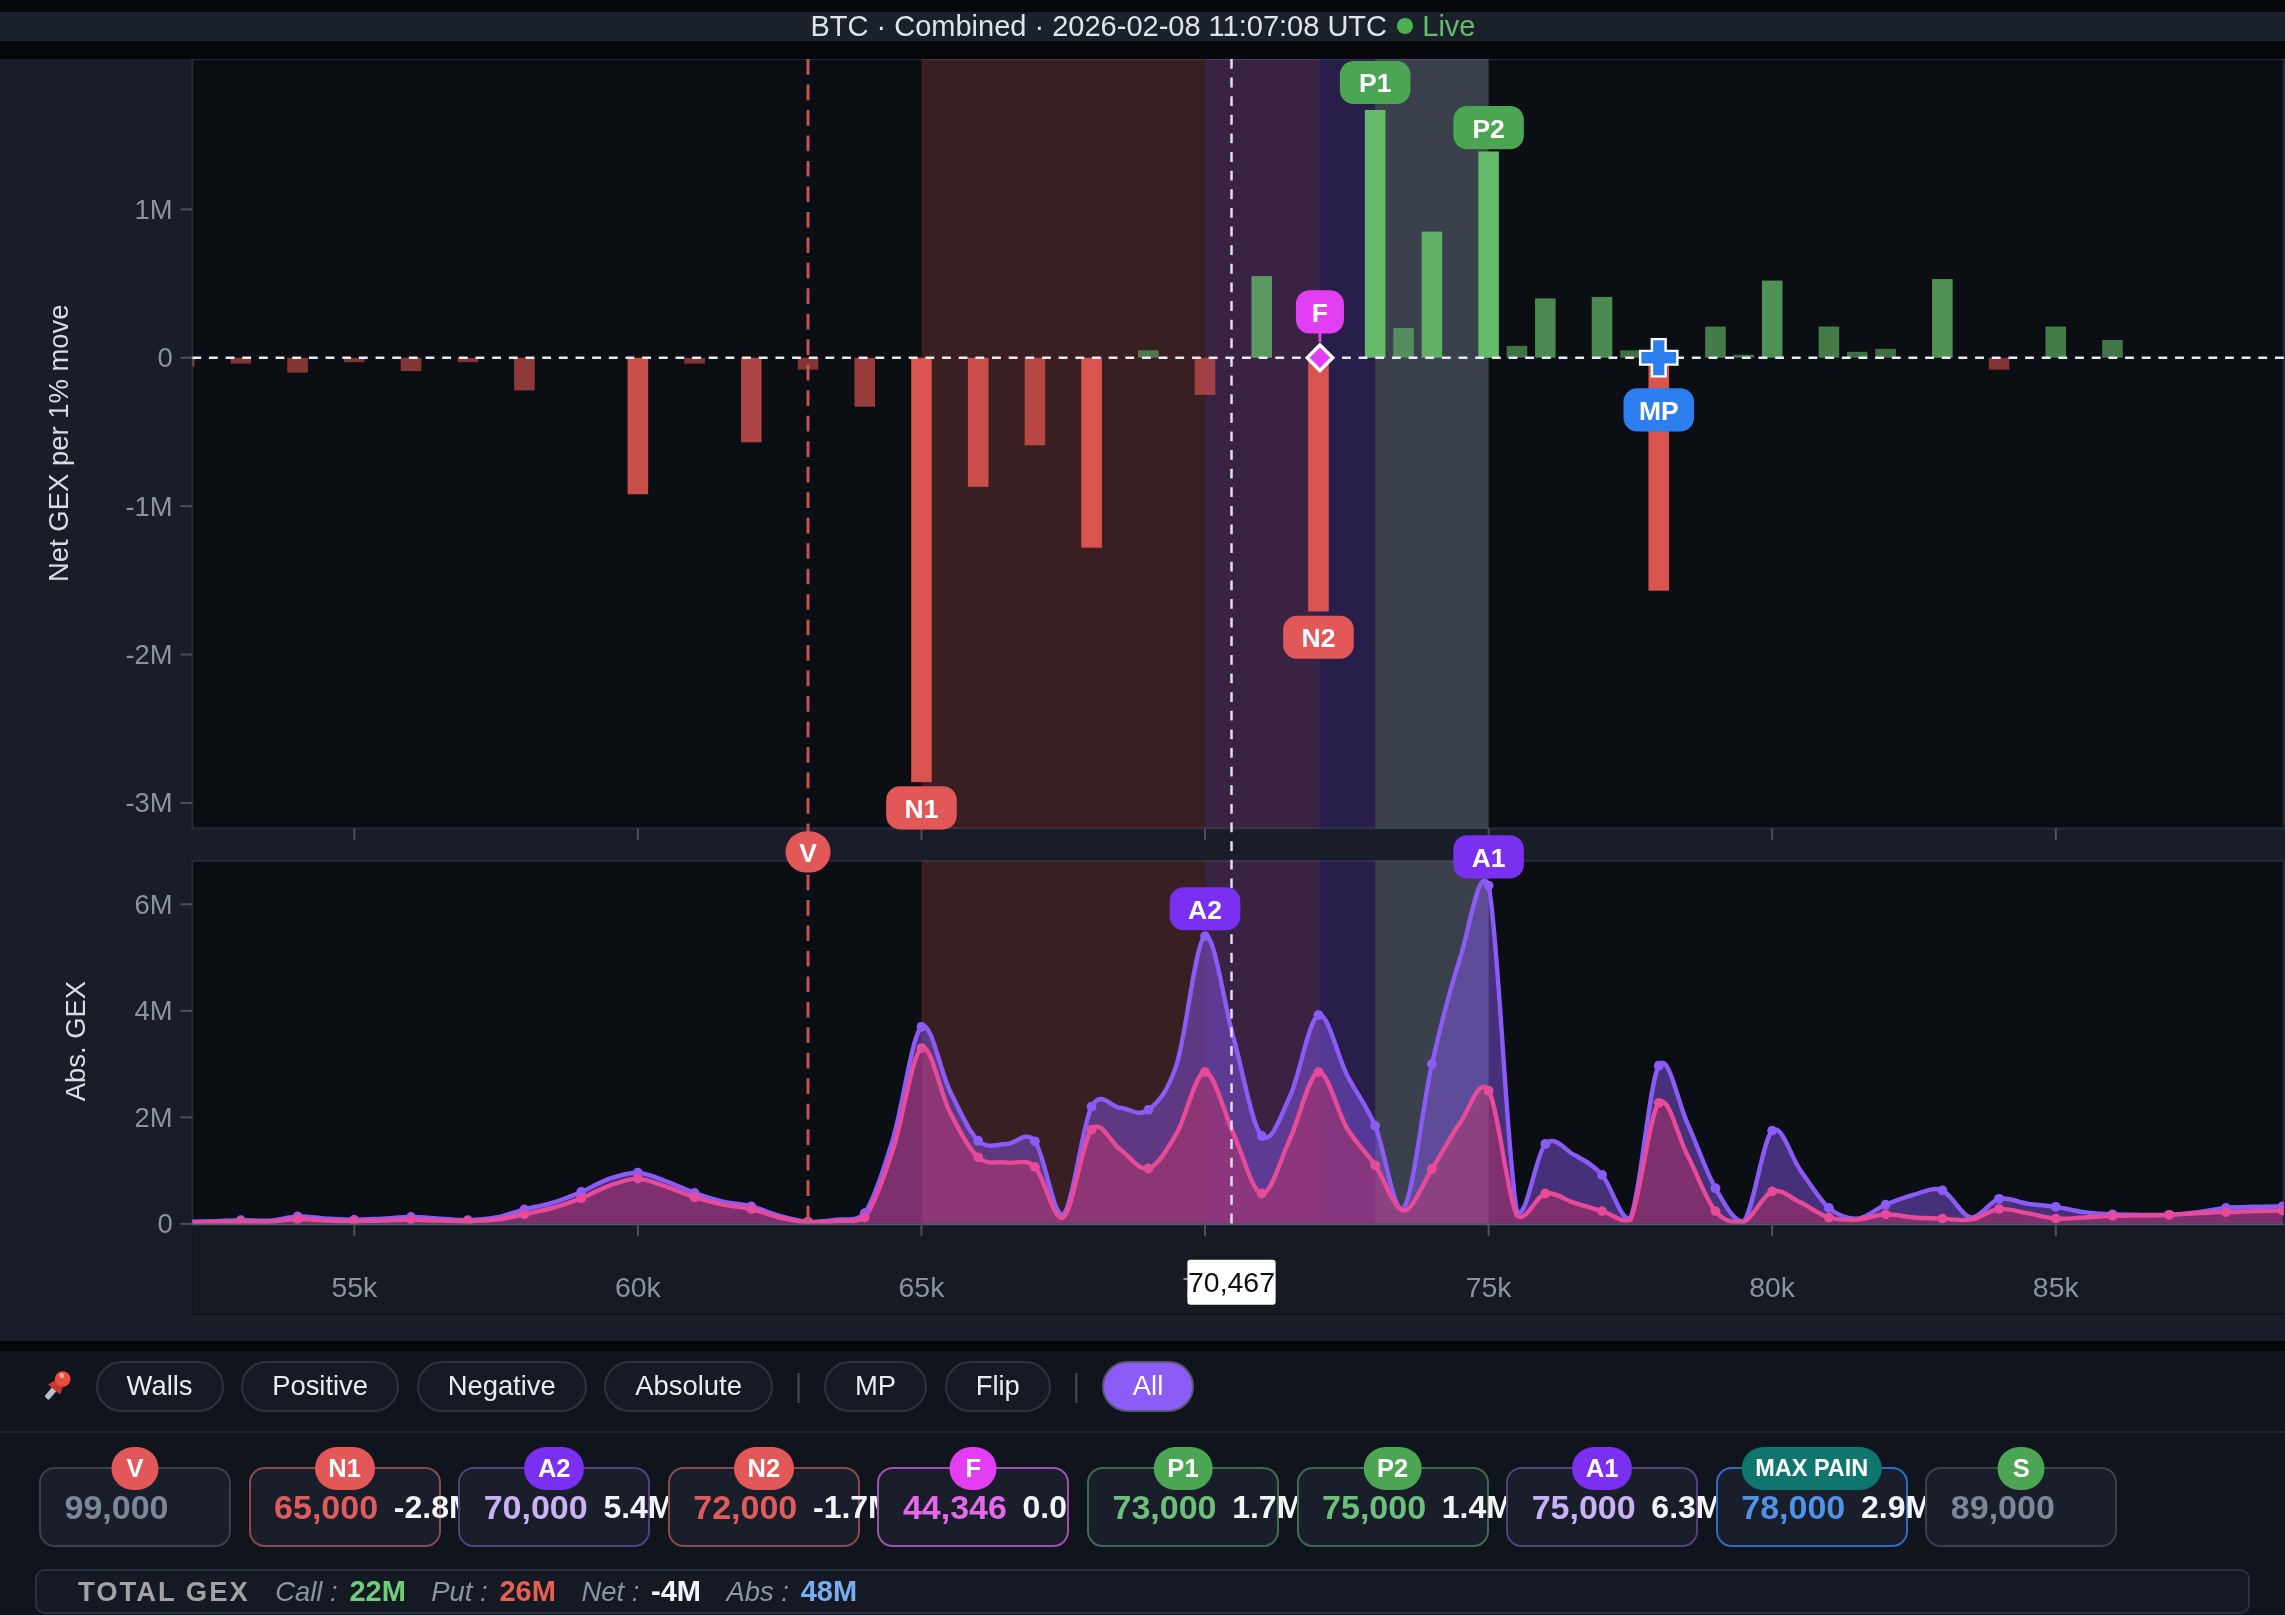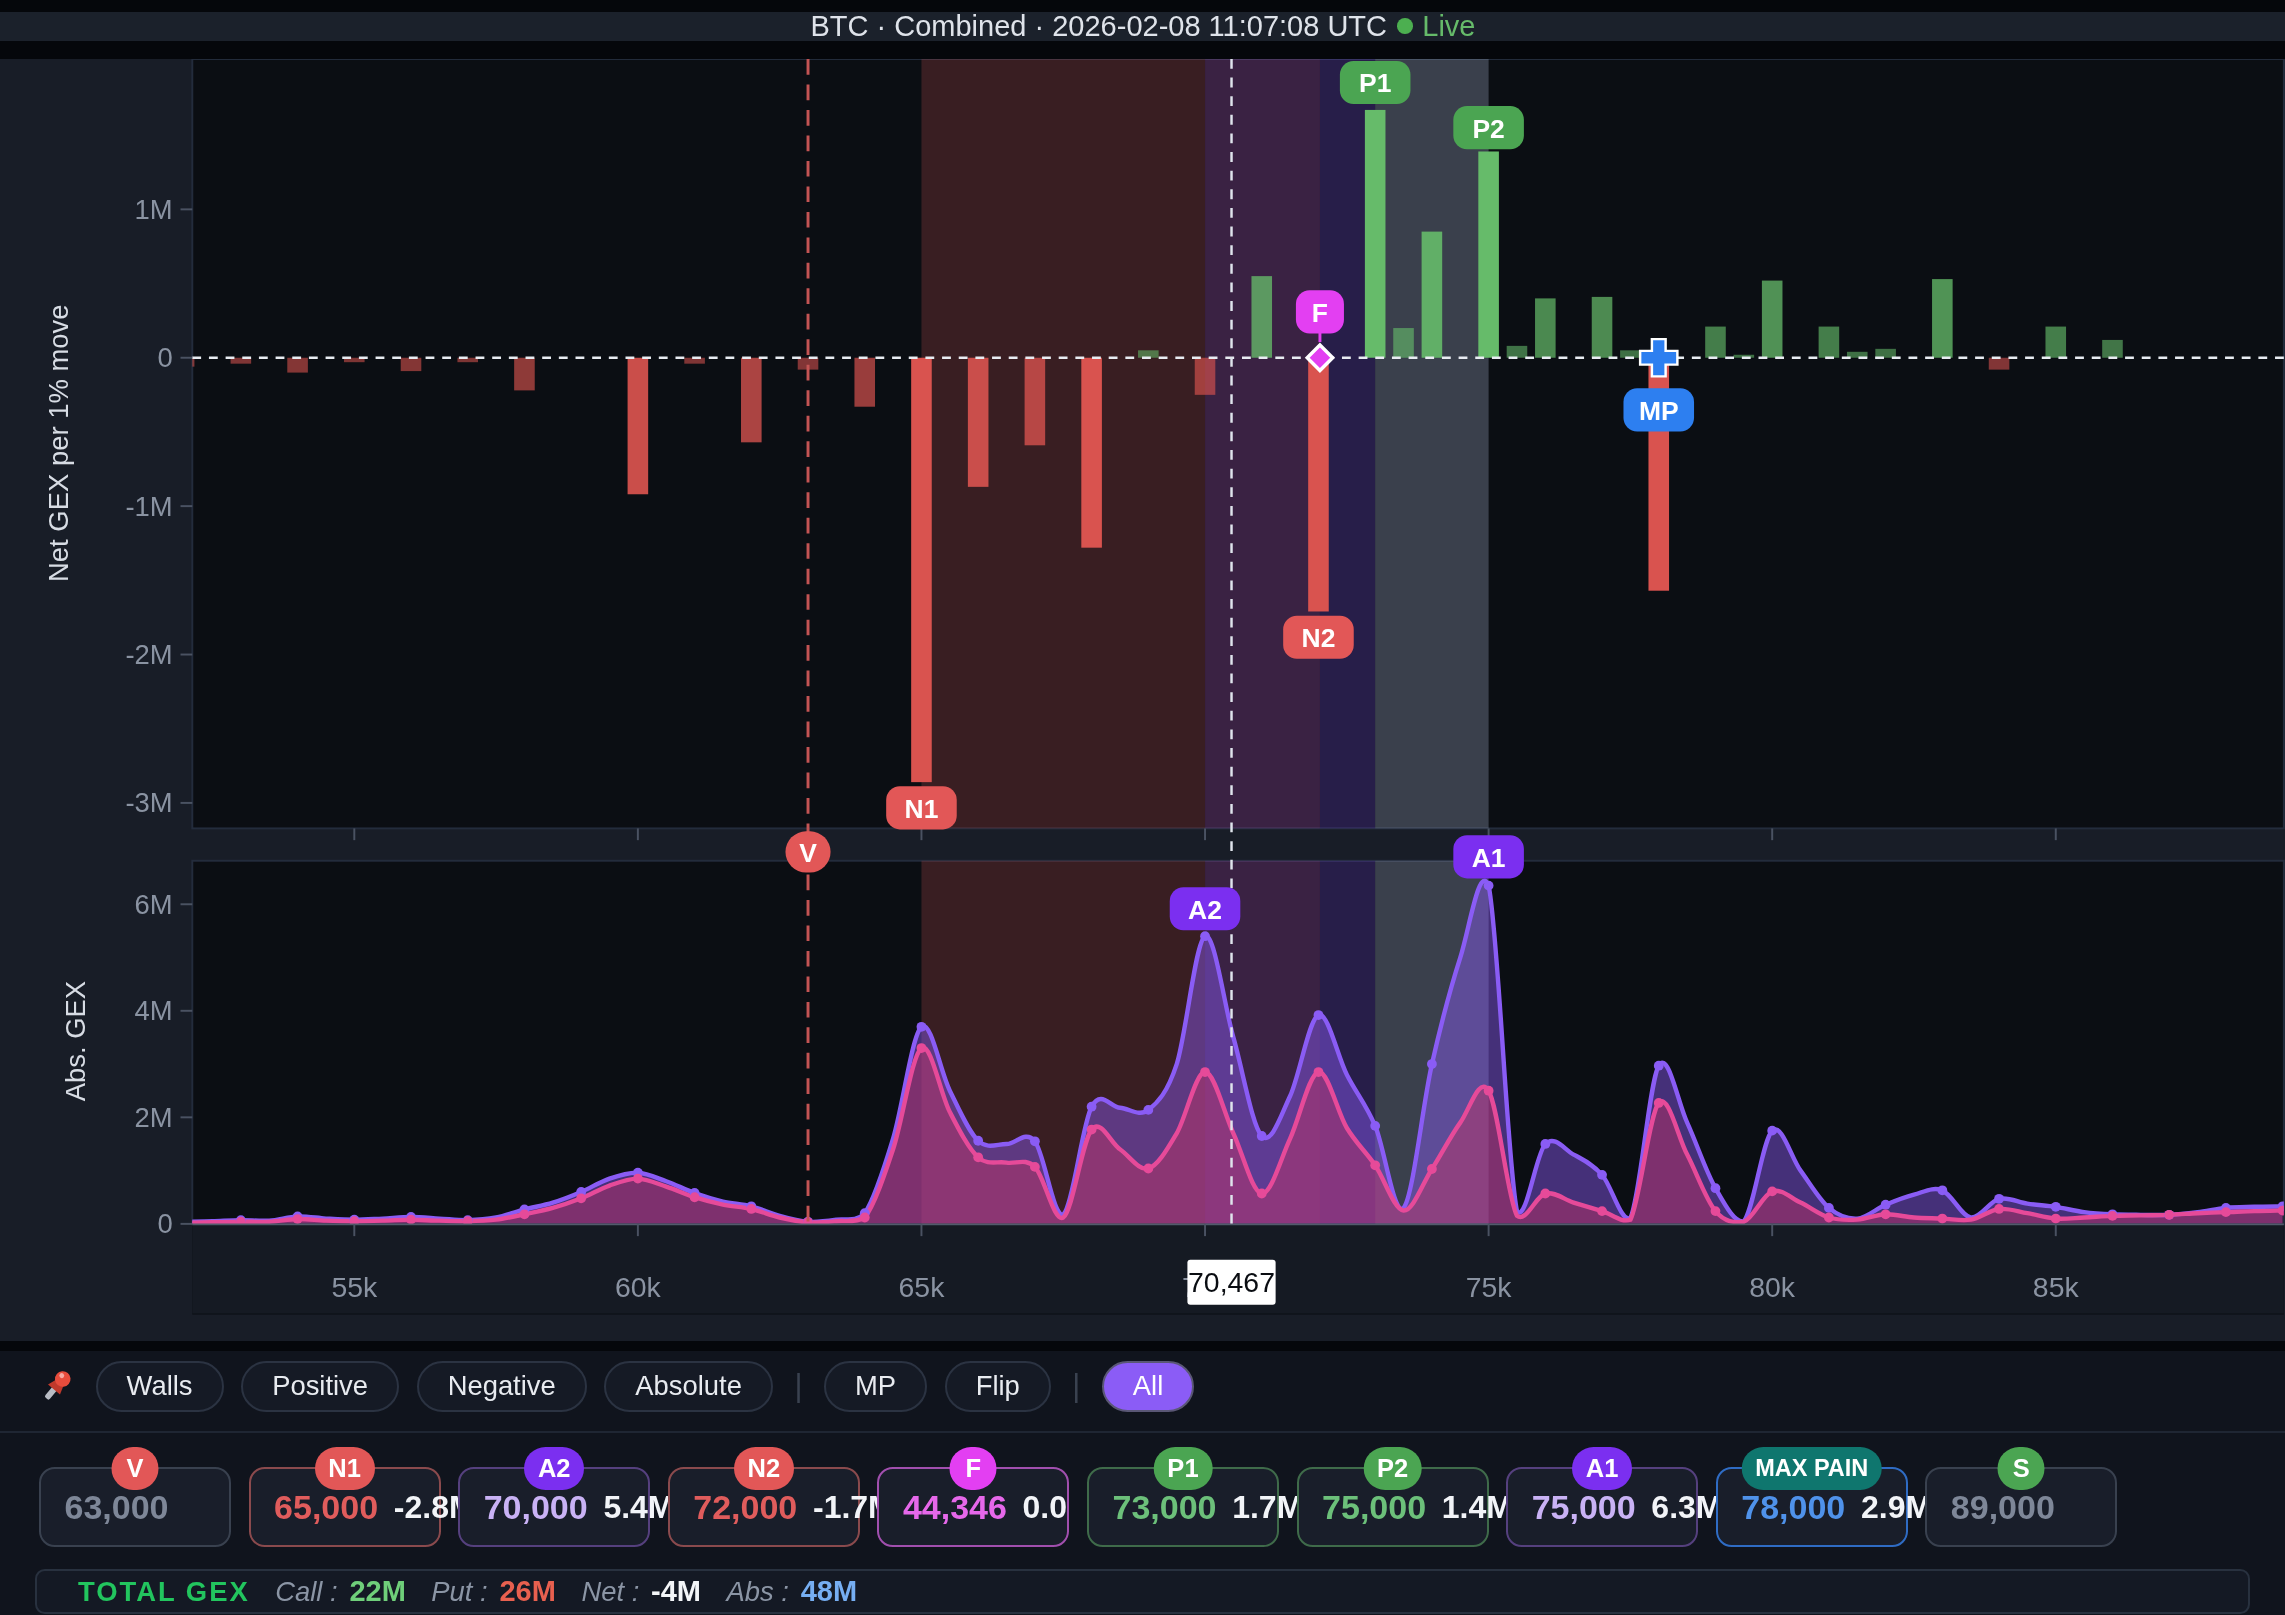--- a/index.html
+++ b/index.html
@@ -27,21 +27,21 @@
   .card{position:relative;width:192px;height:80px;border-radius:15.7px;border:2px solid #39414f;
         background:#191e2a;display:flex;align-items:center;padding-left:23.5px;box-sizing:border-box;gap:15.7px;}
   .card .badge{position:absolute;top:-21.6px;left:50%;transform:translateX(-50%);
         min-width:47px;height:43px;padding:0 13.7px;border-radius:21.6px;box-sizing:border-box;
         display:flex;align-items:center;justify-content:center;color:#fff;font-weight:bold;font-size:25.5px;white-space:nowrap;}
   .card .strike{font-size:34px;font-weight:bold;}
   .card .val{font-size:32px;font-weight:bold;color:#f2f4f8;}
   #totals{position:absolute;left:35px;top:218px;width:2215px;height:45px;border:2px solid #28313f;
           border-radius:9.8px;background:#141924;display:flex;align-items:center;padding-left:41px;
           box-sizing:border-box;gap:25.5px;}
-  #totals .tlabel{font-size:27.4px;font-weight:bold;color:#22c55e;letter-spacing:2px;}
+  #totals .tlabel{font-size:27.4px;font-weight:bold;color:#a3a3a3;letter-spacing:2px;}
   .titem{display:flex;gap:11.8px;align-items:center;}
   .titem .l{font-size:27.4px;color:#8b95a5;font-style:italic;}
   .titem .v{font-size:29px;font-weight:bold;}
   svg text{font-family:"Liberation Sans",sans-serif;}
 </style>
 </head>
 <body>
 
 <div id="app">
   <div id="header">
@@ -306,21 +306,21 @@
         <span class="vdiv">|</span>
         <div class="fbtn">MP</div>
         <div class="fbtn">Flip</div>
         <span class="vdiv">|</span>
         <div class="fbtn active">All</div>
       </div>
     <div id="controls-sep"></div>
     <div id="cards">
         <div class="card" style="border-color: rgb(57, 65, 79);">
           <span class="badge" style="background: rgb(226, 87, 87);">V</span>
-          <span class="strike" style="color: rgb(126, 135, 152);">63,000</span>
+          <span class="strike" style="color: rgb(126, 135, 152);">99,000</span>
         </div>
         <div class="card" style="border-color: rgb(138, 74, 77);">
           <span class="badge" style="background: rgb(226, 87, 87);">N1</span>
           <span class="strike" style="color: rgb(224, 92, 92);">65,000</span>
           <span class="val">-2.8M</span>
         </div>
         <div class="card" style="border-color: rgb(85, 64, 126);">
           <span class="badge" style="background: rgb(123, 47, 240);">A2</span>
           <span class="strike" style="color: rgb(201, 178, 245);">70,000</span>
           <span class="val">5.4M</span>

